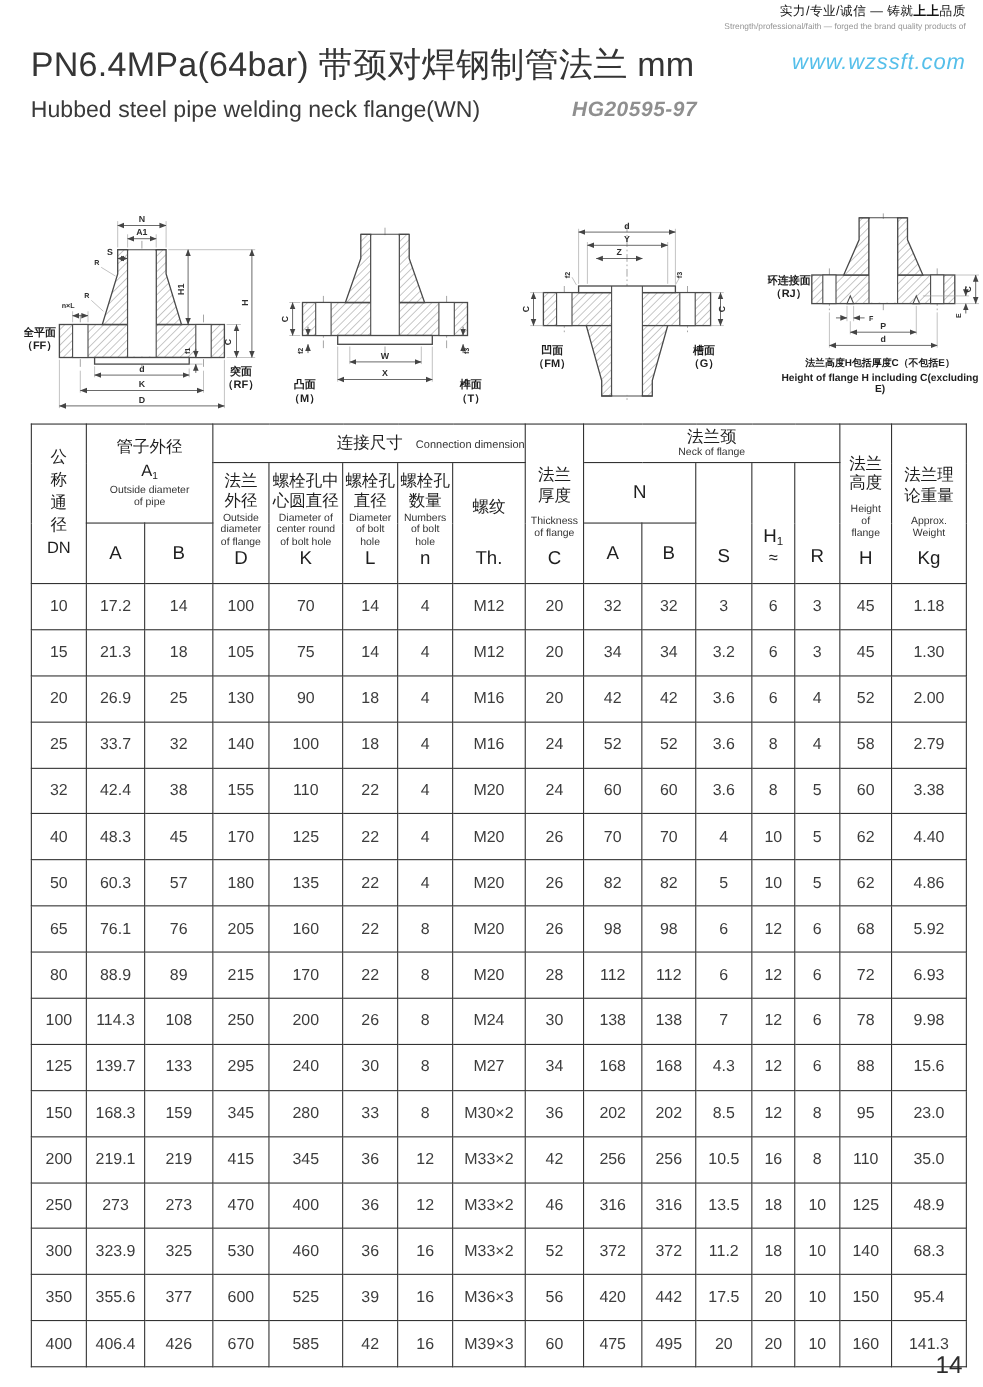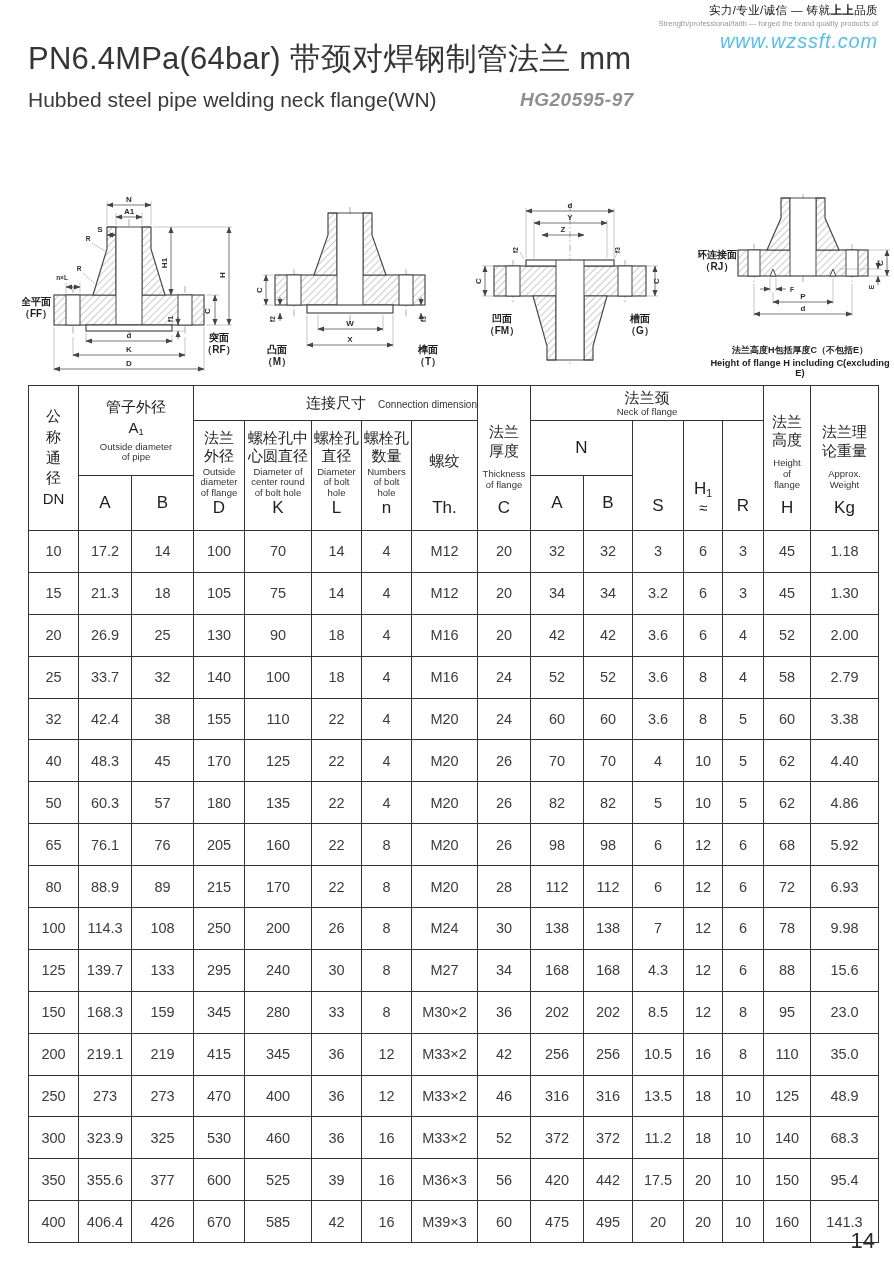--- a/index.html
+++ b/index.html
@@ -4,42 +4,42 @@
 <style>
   html,body { margin:0; padding:0; background:#fff; }
   .page { position:relative; width:894px; height:1261px; background:#fff; overflow:hidden;
           font-family:"Liberation Sans", sans-serif; }
 
   
   .brand { position:absolute; top:3px; right:16px; text-align:right; }
   .brand .cnline { font-size:11.5px; color:#141414; letter-spacing:0.4px; }
   .brand .cnline b { font-weight:bold; }
   .brand .enline { font-size:7.6px; color:#969696; margin-top:1px; }
-  .brand .site { font-size:20px; font-style:italic; color:#55bfea; margin-top:2px; letter-spacing:0.8px; }
+  .brand .site { font-size:20px; font-style:italic; color:#55bfea; margin-top:18px; letter-spacing:0.8px; }
 
   
   .titleblock { position:absolute; left:28px; top:38px; width:840px; }
   .titleblock h1 { margin:0; font-size:31px; font-weight:normal; color:#353535; letter-spacing:0.2px; }
   .subrow { position:relative; margin-top:8px; height:26px; }
   .subrow .sub { font-size:21px; color:#3a3a3a; }
   .subrow .std { position:absolute; left:492px; top:1px; font-size:19px; font-weight:bold; font-style:italic; color:#8f8f8f; letter-spacing:0.5px; }
 
   
   .fig { position:absolute; }
   svg .oln  { fill:#fff; stroke:#4a4a4a; stroke-width:1.2; }
   svg .htc  { stroke:#4a4a4a; stroke-width:1.2; }
   svg .thin { stroke:#4a4a4a; stroke-width:1; fill:none; }
   svg .wht  { fill:#fff; stroke:#4a4a4a; stroke-width:1; }
   svg .cl   { stroke:#8a8a8a; stroke-width:0.7; stroke-dasharray:7 2.5 1.5 2.5; fill:none; }
   svg .dim  { stroke:#555; stroke-width:0.8; fill:none; }
   svg .ext  { stroke:#999; stroke-width:0.55; fill:none; }
   svg .dimt  { font:bold 8px "Liberation Sans", sans-serif; fill:#2e2e2e; text-anchor:middle; }
   svg .dimts { font:bold 6.5px "Liberation Sans", sans-serif; fill:#2e2e2e; text-anchor:middle; }
   svg .facet { font:bold 10px "Liberation Sans", sans-serif; fill:#1d1d1d; text-anchor:middle; }
-  .fignote { position:absolute; left:707px; top:344px; width:186px; text-align:center; }
+  .fignote { position:absolute; left:707px; top:324px; width:186px; text-align:center; }
   .fignote .ncn { font-size:9px; font-weight:bold; color:#1d1d1d; }
   .fignote .nen { font-size:9.3px; font-weight:bold; color:#1d1d1d; margin-top:1px; }
 
   
   table.spec { position:absolute; left:28px; top:385px; width:850px; border-collapse:collapse; table-layout:fixed; }
   table.spec th, table.spec td { border:1.5px solid #333; padding:0; background:#fff; }
   table.spec th { font-weight:normal; vertical-align:middle; text-align:center; }
   tr.hr1 { height:35px; } tr.hr2 { height:55px; } tr.hr3 { height:55px; }
   .cn  { font-size:15px; line-height:1.22; color:#1e1e1e; white-space:pre-line; }
   .en  { font-size:9.5px; line-height:1.12; color:#333; white-space:pre-line; }

